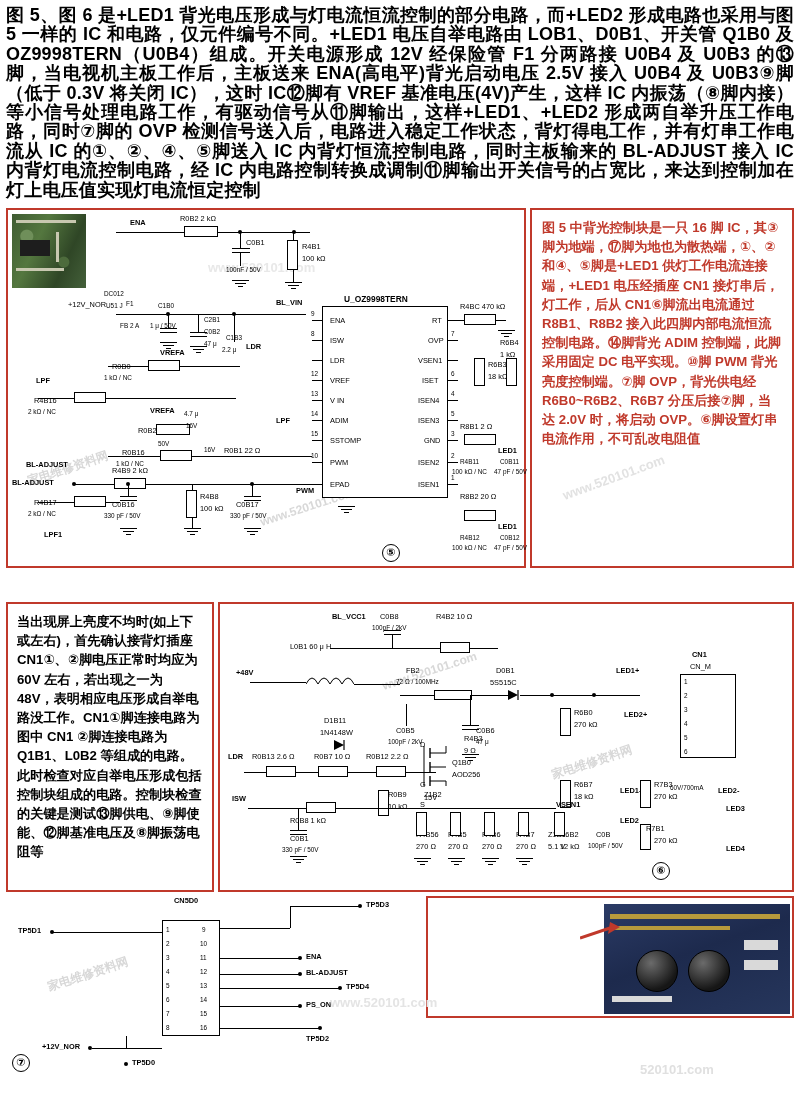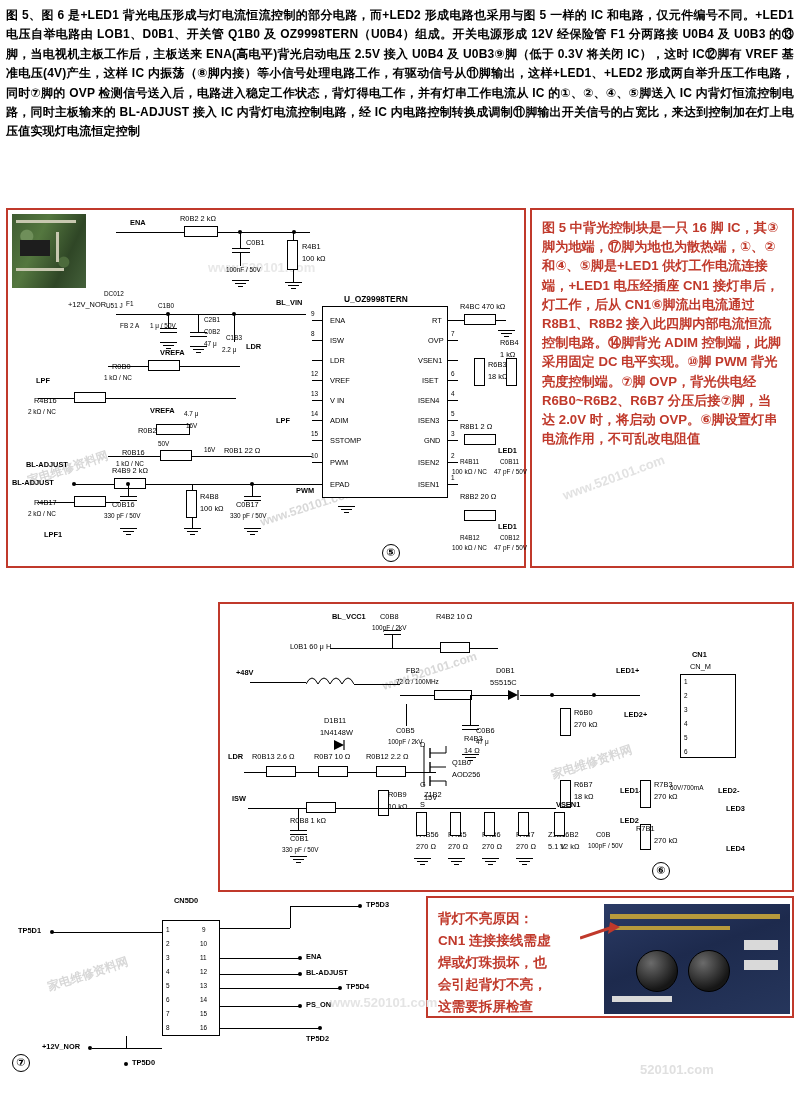--- a/index.html
+++ b/index.html
@@ -2,21 +2,21 @@
 <html><head>
 <meta charset="utf-8">
 <style>
   html,body{margin:0;padding:0;background:#fff;}
   body{width:800px;height:1117px;position:relative;font-family:"Liberation Sans","DejaVu Sans",sans-serif;color:#000;}
   .page{position:relative;width:800px;height:1117px;overflow:hidden;}
 
   
   .top-text{
     position:absolute;left:6px;top:6px;width:788px;
-    font-size:12px;line-height:19.4px;letter-spacing:0.2px;
+    font-size:18px;line-height:19.4px;letter-spacing:0.2px;
     text-align:justify;font-weight:bold;
   }
 
   
   .box{position:absolute;border:2px solid #c0392b;box-sizing:border-box;background:transparent;}
   .redtext{color:#c0392b;font-weight:bold;font-size:13.2px;line-height:19.2px;}
   .blacktext{color:#000;font-weight:bold;font-size:13.2px;line-height:19.2px;}
 
   
   .sch{position:absolute;box-sizing:border-box;}
@@ -316,20 +316,23 @@
         <div class="wire wh" style="left:6px;top:6px;width:5px;"></div>
       </div>
 
     <div class="num-circ" style="left:374px;top:334px;width:16px;height:16px;line-height:14px;font-size:11px;">⑤</div>
   </div>
 
   <div class="box" style="left:530px;top:208px;width:264px;height:360px;padding:8px 10px;">
     <div class="redtext">图 5 中背光控制块是一只 16 脚 IC，其③脚为地端，⑰脚为地也为散热端，①、②和④、⑤脚是+LED1 供灯工作电流连接端，+LED1 电压经插座 CN1 接灯串后，灯工作，后从 CN1⑥脚流出电流通过 R8B1、R8B2 接入此四脚内部电流恒流控制电路。⑭脚背光 ADIM 控制端，此脚采用固定 DC 电平实现。⑩脚 PWM 背光亮度控制端。⑦脚 OVP，背光供电经 R6B0~R6B2、R6B7 分压后接⑦脚，当达 2.0V 时，将启动 OVP。⑥脚设置灯串电流作用，不可乱改电阻值</div>
   </div>
 
+  <div class="box" style="left:6px;top:602px;width:208px;height:290px;padding:8px 9px;">
+    <div class="blacktext">当出现屏上亮度不均时(如上下或左右)，首先确认接背灯插座 CN1①、②脚电压正常时均应为 60V 左右，若出现之一为 48V，表明相应电压形成自举电路没工作。CN1①脚连接电路为图中 CN1 ②脚连接电路为 Q1B1、L0B2 等组成的电路。此时检查对应自举电压形成包括控制块组成的电路。控制块检查的关键是测试⑬脚供电、⑨脚使能、⑫脚基准电压及⑧脚振荡电阻等</div>
+  </div>
 
   <div class="box" style="left:218px;top:602px;width:576px;height:290px;">
     <div class="wm" style="left:160px;top:60px;">www.520101.com</div>
     <div class="wm" style="left:330px;top:150px;">家电维修资料网</div>
 
     <div class="lbl b" style="left:112px;top:8px;">BL_VCC1</div>
     <div class="lbl" style="left:160px;top:8px;">C0B8</div>
     <div class="lbl sm" style="left:152px;top:20px;">100pF / 2kV</div>
     <div class="lbl" style="left:216px;top:8px;">R4B2  10 Ω</div>
     <div class="wire wh" style="left:110px;top:44px;width:168px;"></div>
@@ -418,36 +421,36 @@
     <div class="lbl" style="left:354px;top:188px;">18 kΩ</div>
     <div class="lbl b" style="left:400px;top:182px;">LED1-</div>
 
     <div class="res" style="left:420px;top:176px;width:11px;height:28px;"></div>
     <div class="lbl" style="left:434px;top:176px;">R7B3</div>
     <div class="lbl" style="left:434px;top:188px;">270 kΩ</div>
     <div class="lbl b" style="left:498px;top:182px;">LED2-</div>
     <div class="lbl b" style="left:506px;top:200px;">LED3</div>
     <div class="lbl b" style="left:400px;top:212px;">LED2</div>
     <div class="res" style="left:420px;top:220px;width:11px;height:26px;"></div>
-    <div class="lbl" style="left:416px;top:220px;">R7B1</div>
+    <div class="lbl" style="left:426px;top:220px;">R7B1</div>
     <div class="lbl" style="left:434px;top:232px;">270 kΩ</div>
     <div class="lbl b" style="left:506px;top:240px;">LED4</div>
 
     <div class="lbl" style="left:200px;top:136px;">D</div>
     <div class="lbl" style="left:200px;top:176px;">G</div>
     <div class="lbl" style="left:200px;top:196px;">S</div>
     <svg style="position:absolute;left:196px;top:140px;" width="36" height="44">
       <path d="M8 2 L8 42" stroke="#000" stroke-width="1"></path>
       <path d="M14 4 L14 14 M14 18 L14 28 M14 32 L14 42" stroke="#000" stroke-width="1.4"></path>
       <path d="M14 9 L30 9 L30 2 M14 23 L30 23 M14 37 L30 37 L30 42" stroke="#000" fill="none" stroke-width="1"></path>
     </svg>
     <div class="lbl" style="left:232px;top:154px;">Q1B0</div>
     <div class="lbl" style="left:232px;top:166px;">AOD256</div>
     <div class="lbl" style="left:244px;top:130px;">R4B3</div>
-    <div class="lbl" style="left:244px;top:142px;">14 Ω</div>
+    <div class="lbl" style="left:244px;top:142px;">9 Ω</div>
 
     <div class="lbl b" style="left:12px;top:190px;">ISW</div>
     <div class="lbl" style="left:168px;top:186px;">R0B9</div>
     <div class="lbl" style="left:168px;top:198px;">10 kΩ</div>
     <div class="res" style="left:158px;top:186px;width:11px;height:26px;"></div>
     <div class="lbl" style="left:70px;top:212px;">R0B8  1 kΩ</div>
     <div class="res" style="left:86px;top:198px;width:30px;height:11px;"></div>
     <div class="wire wh" style="left:28px;top:204px;width:58px;"></div>
     <div class="wire wh" style="left:116px;top:204px;width:80px;"></div>
     <div class="lbl" style="left:204px;top:186px;">Z1B2</div>
@@ -566,27 +569,20 @@
     <div class="wire wh" style="left:86px;top:152px;width:70px;"></div>
     <div class="node" style="left:82px;top:150px;"></div>
     <div class="wire wv" style="left:120px;top:140px;height:12px;"></div>
     <div class="node" style="left:118px;top:166px;"></div>
     <div class="lbl b" style="left:126px;top:162px;">TP5D0</div>
 
     <div class="num-circ" style="left:6px;top:158px;width:16px;height:16px;line-height:14px;font-size:11px;">⑦</div>
   </div>
 
   <div class="box" style="left:426px;top:896px;width:368px;height:122px;">
-    <div class="redtext" style="position:absolute;left:10px;top:10px;width:150px;line-height:22px;font-size:13.6px;">
-      <div>背灯不亮原因：</div>
-      <div>CN1 连接接线需虚</div>
-      <div>焊或灯珠损坏，也</div>
-      <div>会引起背灯不亮，</div>
-      <div>这需要拆屏检查</div>
-    </div>
     <div class="photo pcb2" style="left:176px;top:6px;width:186px;height:110px;">
       <div class="cap" style="left:32px;top:46px;width:40px;height:40px;"></div>
       <div class="cap" style="left:84px;top:46px;width:40px;height:40px;"></div>
       <div class="gold" style="left:6px;top:10px;width:170px;height:5px;"></div>
       <div class="gold" style="left:6px;top:22px;width:120px;height:4px;"></div>
       <div class="wht" style="left:140px;top:36px;width:34px;height:10px;"></div>
       <div class="wht" style="left:140px;top:56px;width:34px;height:10px;"></div>
       <div class="wht" style="left:8px;top:92px;width:60px;height:6px;"></div>
     </div>
     <svg class="arrow" style="left:152px;top:24px;" width="40" height="22">

